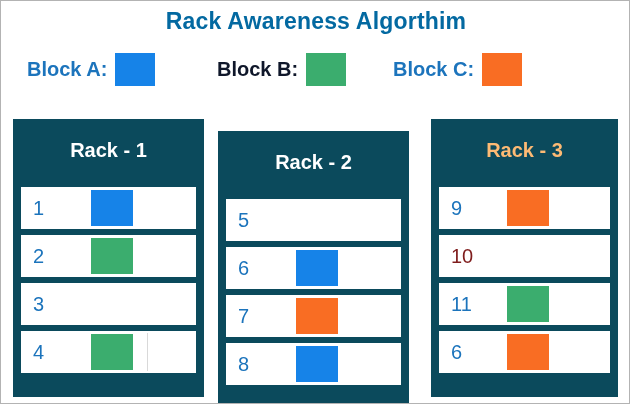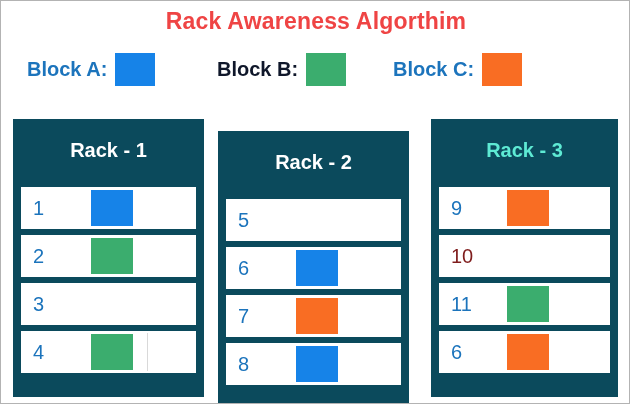--- a/index.html
+++ b/index.html
@@ -142,21 +142,21 @@
     bottom: 2px;
     width: 1px;
     background: #d9d9d9;
   }
 </style>
 </head>
 <body>
 
 <div id="canvas" style="background: rgb(255, 255, 255); border-color: rgb(179, 179, 179);">
 
-  <div id="title" style="color: #ef4444;">Rack Awareness Algorthim</div>
+  <div id="title" style="color: #0369a1;">Rack Awareness Algorthim</div>
 
   <div id="legend">
 
     <div class="legend-item" id="legend-a">
       <span class="legend-label" style="color: rgb(28, 116, 188);">Block A:</span>
       <span class="legend-swatch" id="swatch-a" style="background: rgb(22, 131, 232);"></span>
     </div>
 
     <div class="legend-item" id="legend-b">
       <span class="legend-label" style="color: #0f172a;">Block B:</span>
@@ -209,21 +209,21 @@
             <span class="slot-block" style="background: rgb(249, 109, 35);"></span>
           </div>
           <div class="slot" style="background: rgb(255, 255, 255);">
             <span class="slot-number" style="color: rgb(28, 116, 188);">8</span>
             <span class="slot-block" style="background: rgb(22, 131, 232);"></span>
           </div>
         </div>
     </div>
 
     <div class="rack" id="rack-3" style="background: rgb(11, 74, 92);">
-      <div class="rack-title" style="color: #5eead4;">Rack - 3</div>
+      <div class="rack-title" style="color: #fdba74;">Rack - 3</div>
       <div class="slots" id="rack-3-slots">
           <div class="slot" style="background: rgb(255, 255, 255);">
             <span class="slot-number" style="color: rgb(28, 116, 188);">9</span>
             <span class="slot-block" style="background: rgb(249, 109, 35);"></span>
           </div>
           <div class="slot" style="background: rgb(255, 255, 255);">
             <span class="slot-number" style="color: #7f1d1d;">10</span>
           </div>
           <div class="slot" style="background: rgb(255, 255, 255);">
             <span class="slot-number" style="color: rgb(28, 116, 188);">11</span>

